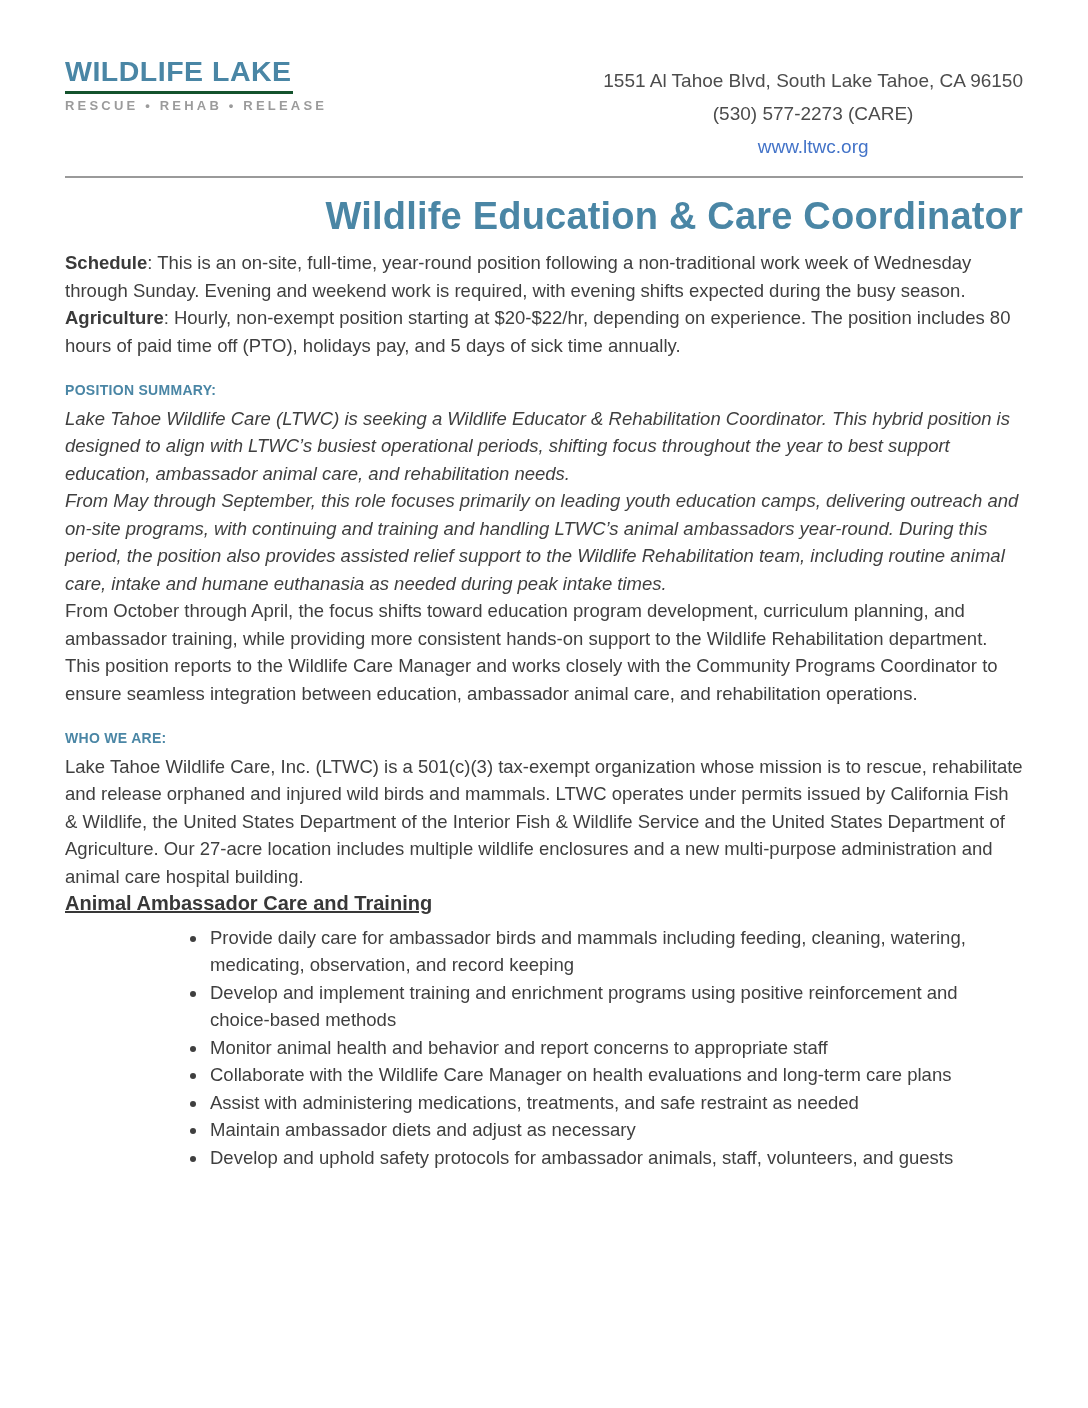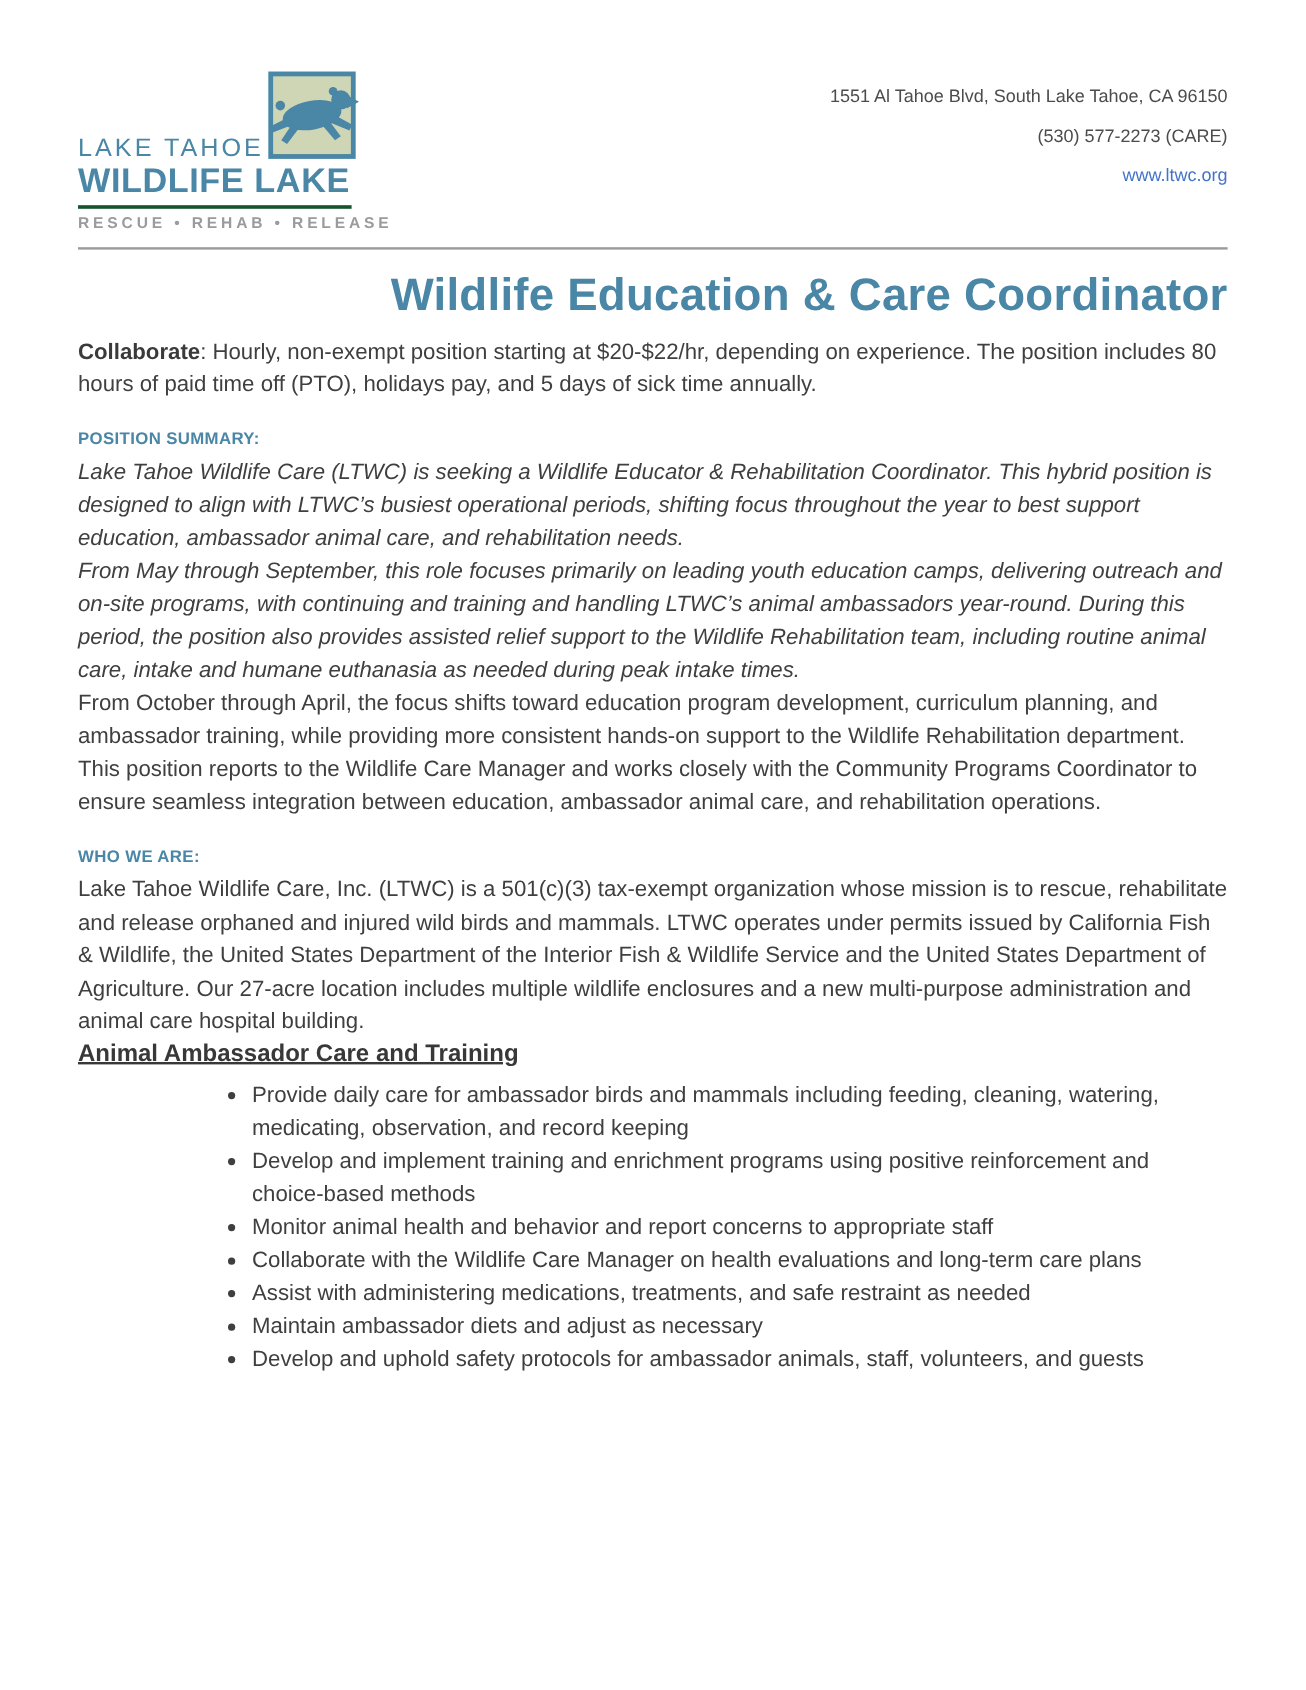--- a/index.html
+++ b/index.html
@@ -21,21 +21,21 @@
   }
   .bear-box { width:80px; height:80px; flex:0 0 auto; overflow:visible; }
   .logo-wildlifecare {
     color:#4a86a5; font-weight:bold; font-size:28.5px; letter-spacing:0.5px;
     line-height:1.05; white-space:nowrap; margin-top:1px;
   }
   .logo-tagline {
     color:#9b9b9b; font-weight:bold; font-size:13px; letter-spacing:3.2px;
     border-top:3px solid #14532d; margin-top:4px; padding-top:4px; white-space:nowrap;
   }
-  .contact { text-align:right; font-size:15px; line-height:33px; color:#4c4c4c; padding-top:8px; }
+  .contact { text-align:center; font-size:19px; line-height:33px; color:#4c4c4c; padding-top:8px; }
   .contact-link { color:#4373c8; text-decoration:none; cursor:pointer; }
 
   .header-rule { border:none; border-top:2px solid #9a9a9a; margin:13px 0 0 0; }
 
   
   .doc-title {
     text-align:right; color:#4a86a5; font-weight:bold;
     font-size:38px; margin:17px 0 11px 0; letter-spacing:0.2px;
   }
 
@@ -55,59 +55,37 @@
   ul.resp-list li { font-size:18.5px; line-height:27.5px; padding-left:2px; }
 </style>
 </head>
 <body>
 
 <div class="page">
 
   <div class="header">
 
     <div class="logo">
-      <div class="logo-top">
-        <span class="logo-laketahoe">LAKE TAHOE</span>
-        <span class="bear-box">
-          <svg viewBox="0 0 100 100" width="80" height="80" style="overflow:visible">
-            <rect x="7" y="7" width="86" height="86" fill="#cfd6b6" stroke="#4a86a5" stroke-width="5"></rect>
-            <g fill="#4a86a5">
-
-              <ellipse cx="50" cy="50" rx="31" ry="15" transform="rotate(-10 50 50)"></ellipse>
-              <circle cx="80" cy="34" r="10"></circle>
-              <path d="M84,28 L99,36 L86,43 Z"></path>
-              <circle cx="72" cy="25" r="4.5"></circle>
-
-              <path d="M68,56 L80,72 L74,76 L62,62 Z"></path>
-              <path d="M74,50 L92,60 L89,66 L70,58 Z"></path>
-
-              <path d="M30,58 L18,76 L24,80 L36,64 Z"></path>
-              <path d="M26,52 L6,62 L9,68 L30,60 Z"></path>
-
-              <circle cx="17" cy="40" r="5"></circle>
-            </g>
-          </svg>
-        </span>
-      </div>
       <div class="logo-wildlifecare">WILDLIFE LAKE</div>
       <div class="logo-tagline">RESCUE • REHAB • RELEASE</div>
     </div>
 
     <div class="contact">
       <div>1551 Al Tahoe Blvd, South Lake Tahoe, CA 96150</div>
       <div>(530) 577-2273 (CARE)</div>
       <div><a class="contact-link">www.ltwc.org</a></div>
     </div>
   </div>
 
   <hr class="header-rule">
 
   <div class="doc-title">Wildlife Education &amp; Care Coordinator</div>
 
-  <p class="body-par"><span class="b">Collaborate</span><span>: Hourly, non-exempt position starting at $20-$22/hr, depending on experience. The position includes 80 hours of paid time off (PTO), holidays pay, and 5 days of sick time annually.</span></p>
+  <p class="body-par"><span class="b">Schedule</span><span>: This is an on-site, full-time, year-round position following a non-traditional work week of Wednesday through Sunday. Evening and weekend work is required, with evening shifts expected during the busy season.</span></p>
+  <p class="body-par"><span class="b">Agriculture</span><span>: Hourly, non-exempt position starting at $20-$22/hr, depending on experience. The position includes 80 hours of paid time off (PTO), holidays pay, and 5 days of sick time annually.</span></p>
 
   <div class="sec-heading">POSITION SUMMARY:</div>
   <p class="body-par par-gap">Lake Tahoe Wildlife Care (LTWC) is seeking a Wildlife Educator &amp; Rehabilitation Coordinator. This hybrid position is designed to align with LTWC’s busiest operational periods, shifting focus throughout the year to best support education, ambassador animal care, and rehabilitation needs.</p>
   <p class="body-par par-gap">From May through September, this role focuses primarily on leading youth education camps, delivering outreach and on-site programs, with continuing and training and handling LTWC’s animal ambassadors year-round. During this period, the position also provides assisted relief support to the Wildlife Rehabilitation team, including routine animal care, intake and humane euthanasia as needed during peak intake times.</p>
   <p class="body-par">From October through April, the focus shifts toward education program development, curriculum planning, and ambassador training, while providing more consistent hands-on support to the Wildlife Rehabilitation department. This position reports to the Wildlife Care Manager and works closely with the Community Programs Coordinator to ensure seamless integration between education, ambassador animal care, and rehabilitation operations.</p>
 
   <div class="sec-heading">WHO WE ARE:</div>
   <p class="body-par">Lake Tahoe Wildlife Care, Inc. (LTWC) is a 501(c)(3) tax-exempt organization whose mission is to rescue, rehabilitate and release orphaned and injured wild birds and mammals. LTWC operates under permits issued by California Fish &amp; Wildlife, the United States Department of the Interior Fish &amp; Wildlife Service and the United States Department of Agriculture. Our 27-acre location includes multiple wildlife enclosures and a new multi-purpose administration and animal care hospital building.</p>
 
   <p class="sub-heading">Animal Ambassador Care and Training</p>

